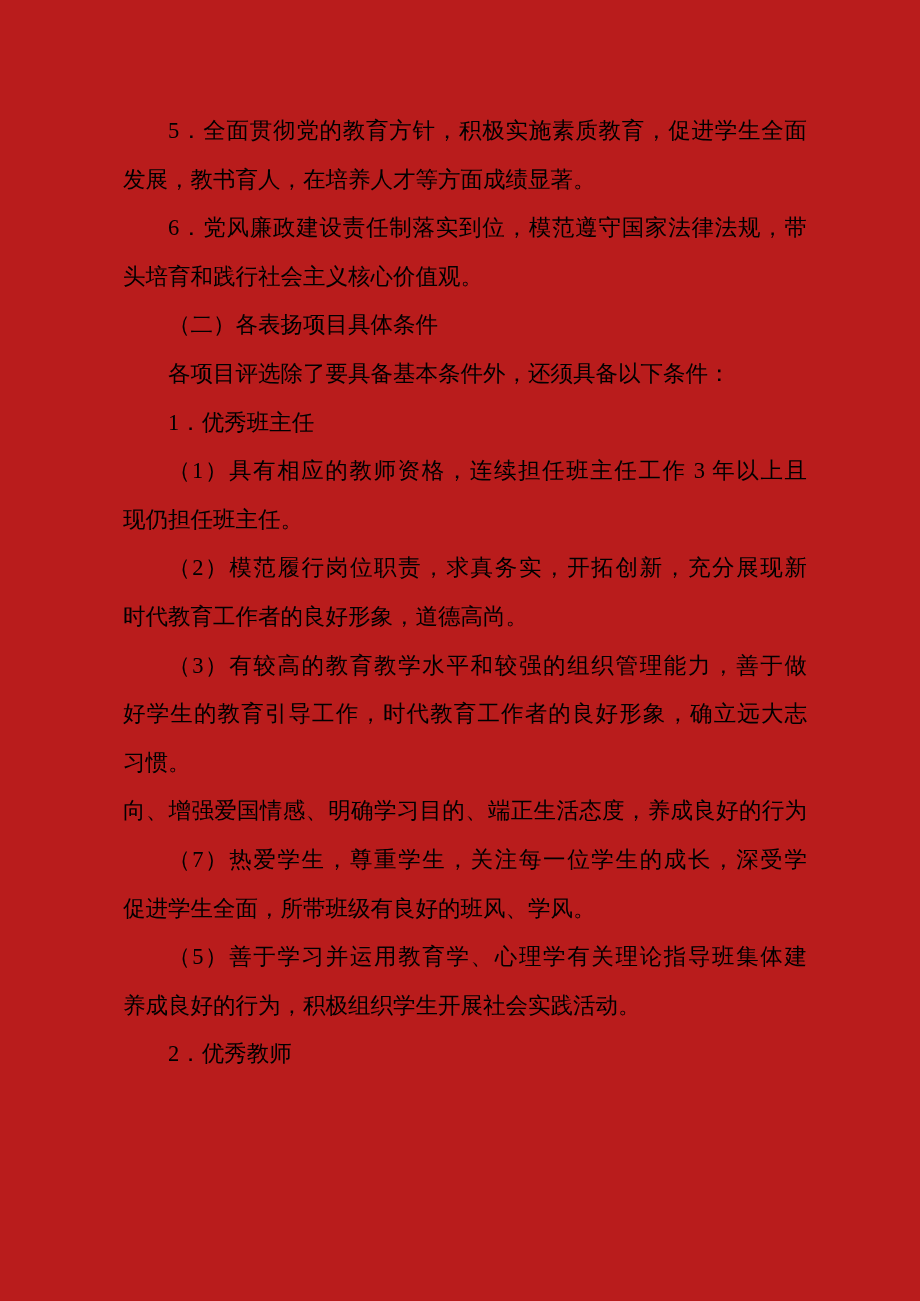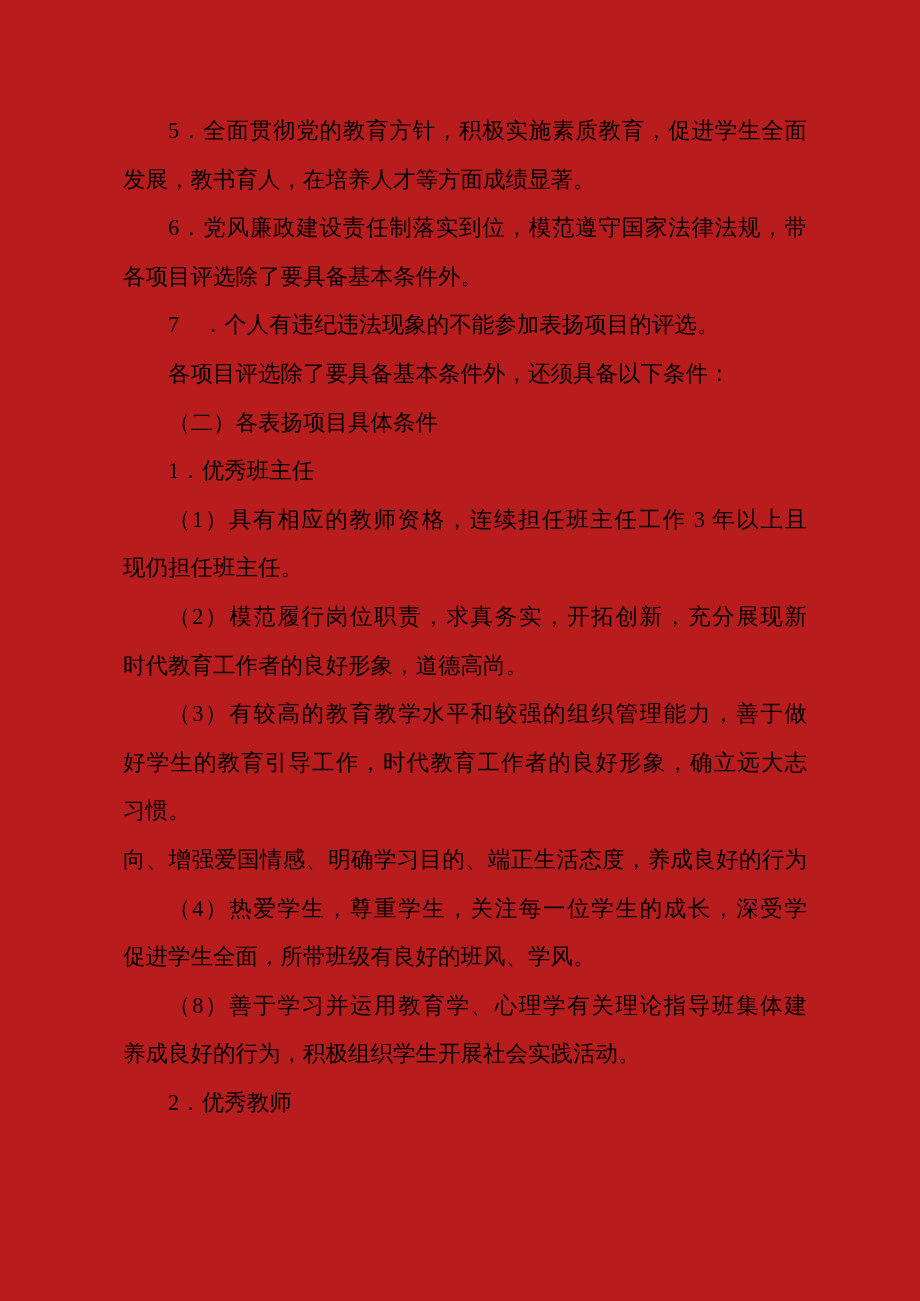--- a/index.html
+++ b/index.html
@@ -49,53 +49,50 @@
 <body>
 
 <div class="page" style="background: #b91c1c; padding-left: 29px;">
   <div class="text-block" id="doc" style="color: rgb(0, 0, 0);">
       <div class="para">
         <div class="line indent full">5．全面贯彻党的教育方针，积极实施素质教育，促进学生全面</div>
         <div class="line">发展，教书育人，在培养人才等方面成绩显著。</div>
       </div>
       <div class="para">
         <div class="line indent full">6．党风廉政建设责任制落实到位，模范遵守国家法律法规，带</div>
-        <div class="line">各项目评选除了要具备基本条件外。</div>
+        <div class="line">头培育和践行社会主义核心价值观。</div>
       </div>
       <div class="para">
-        <div class="line indent">7　．个人有违纪违法现象的不能参加表扬项目的评选。</div>
+        <div class="line indent">（二）各表扬项目具体条件</div>
       </div>
       <div class="para">
         <div class="line indent">各项目评选除了要具备基本条件外，还须具备以下条件：</div>
-      </div>
-      <div class="para">
-        <div class="line indent">（二）各表扬项目具体条件</div>
       </div>
       <div class="para">
         <div class="line indent">1．优秀班主任</div>
       </div>
       <div class="para">
         <div class="line indent full">（1）具有相应的教师资格，连续担任班主任工作 3 年以上且</div>
         <div class="line">现仍担任班主任。</div>
       </div>
       <div class="para">
         <div class="line indent full">（2）模范履行岗位职责，求真务实，开拓创新，充分展现新</div>
         <div class="line">时代教育工作者的良好形象，道德高尚。</div>
       </div>
       <div class="para">
         <div class="line indent full">（3）有较高的教育教学水平和较强的组织管理能力，善于做</div>
         <div class="line full">好学生的教育引导工作，时代教育工作者的良好形象，确立远大志</div>
         <div class="line">习惯。</div>
         <div class="line full">向、增强爱国情感、明确学习目的、端正生活态度，养成良好的行为</div>
       </div>
       <div class="para">
-        <div class="line indent full">（4）热爱学生，尊重学生，关注每一位学生的成长，深受学</div>
+        <div class="line indent full">（7）热爱学生，尊重学生，关注每一位学生的成长，深受学</div>
         <div class="line">促进学生全面，所带班级有良好的班风、学风。</div>
       </div>
       <div class="para">
-        <div class="line indent full">（8）善于学习并运用教育学、心理学有关理论指导班集体建</div>
+        <div class="line indent full">（5）善于学习并运用教育学、心理学有关理论指导班集体建</div>
         <div class="line">养成良好的行为，积极组织学生开展社会实践活动。</div>
       </div>
       <div class="para">
         <div class="line indent">2．优秀教师</div>
       </div>
     </div>
 </div>
 
 </body></html>

